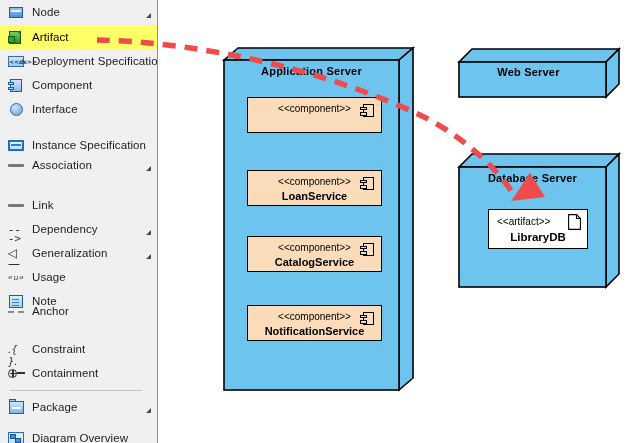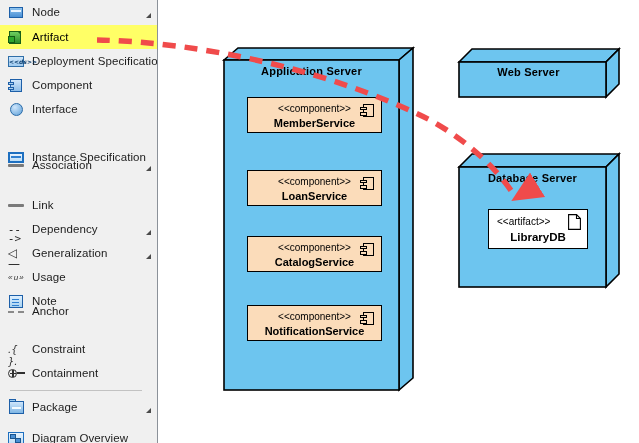--- a/index.html
+++ b/index.html
@@ -183,21 +183,21 @@
     </div>
 
     <div class="pal-item" style="top:97px">
       <span class="pal-ico">
           <i class="ico-interface"></i>
         </span>
       <span class="pal-label">Interface</span>
     </div>
 
 
-    <div class="pal-item" style="top:145px">
+    <div class="pal-item" style="top:133px">
       <span class="pal-ico">
           <i class="ico-instspec"></i>
         </span>
       <span class="pal-label">Instance Specification</span>
     </div>
 
     <div class="pal-item" style="top:153px">
       <span class="pal-ico">
           <i class="ico-line"></i>
         </span>
@@ -296,21 +296,20 @@
     <div class="uml-node">
       <svg width="260" height="360" style="position:absolute;left:60px;top:45px;">
         <polygon points="5,15 19,3 194,3 180,15" fill="#6dc5ef" stroke="#000" stroke-width="1.6"></polygon>
         <polygon points="180,15 194,3 194,333 180,345" fill="#6dc5ef" stroke="#000" stroke-width="1.6"></polygon>
         <rect x="5" y="15" width="175" height="330" fill="#6dc5ef" stroke="#000" stroke-width="1.6"></rect>
       </svg>
       <div class="node-title" style="left:65px;top:65px;width:175px;">Application Server</div>
 
       <div class="comp-box" style="left:88px;top:97px;width:135px;height:36px;">
         <div class="comp-stereo">&lt;&lt;component&gt;&gt;</div>
-        <div class="comp-name">MemberService</div>
         <div class="comp-icon">
             <i class="t1"></i>
             <i class="t2"></i>
           </div>
       </div>
 
       <div class="comp-box" style="left:88px;top:170px;width:135px;height:36px;">
         <div class="comp-stereo">&lt;&lt;component&gt;&gt;</div>
         <div class="comp-name">LoanService</div>
         <div class="comp-icon">

